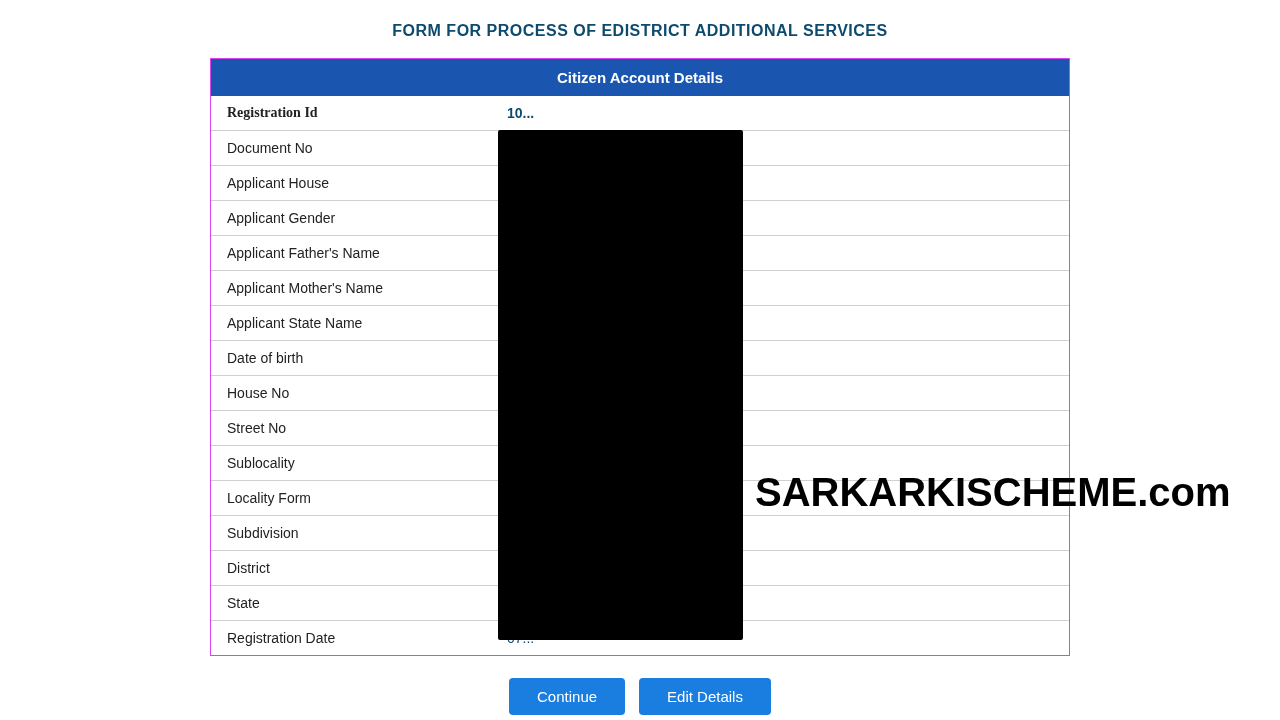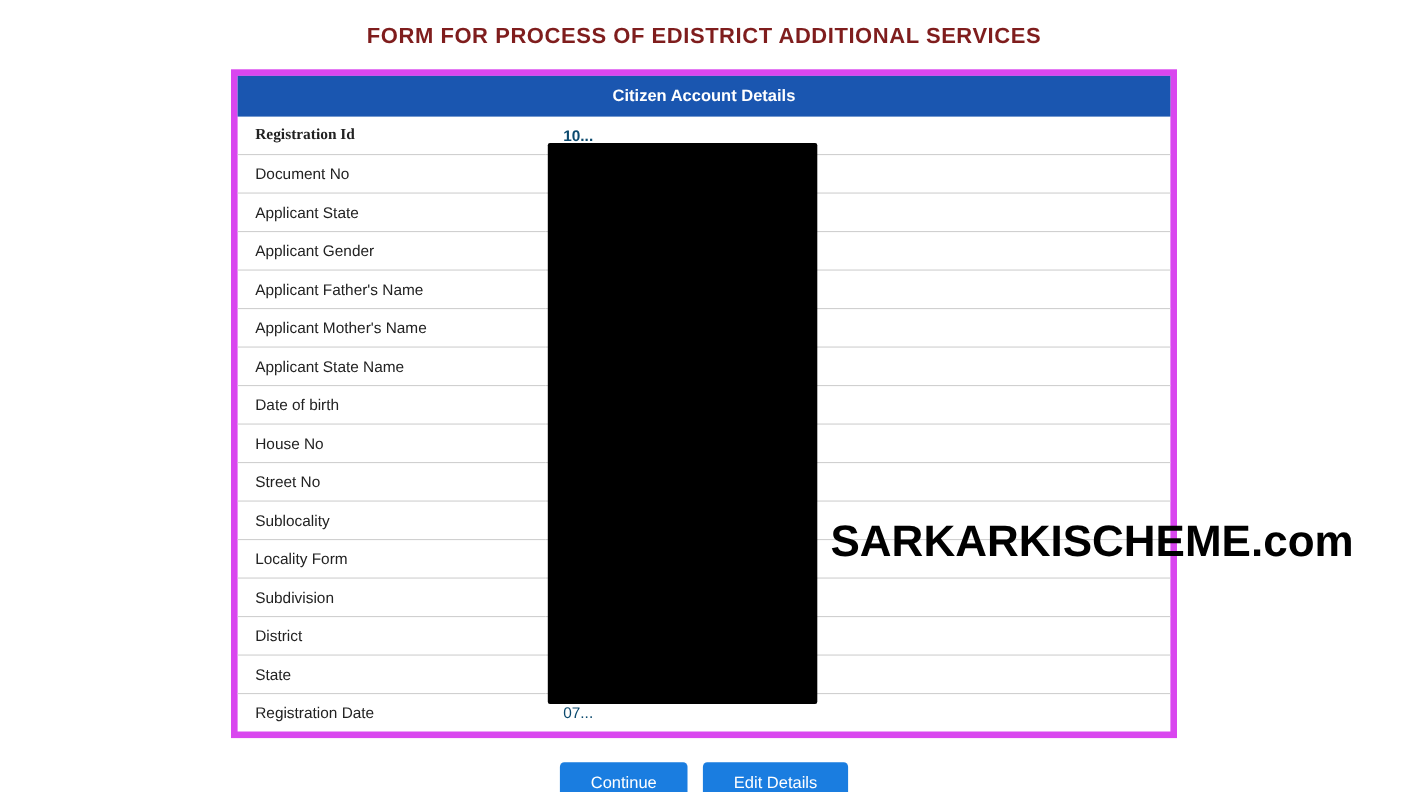--- a/index.html
+++ b/index.html
@@ -14,36 +14,36 @@
       background: #ffffff;
       font-family: Arial, sans-serif;
       font-size: 14px;
       overflow: hidden;
       position: relative;
     }
 
     .page-title {
       text-align: center;
       padding: 22px 0 18px;
-      font-size: 20px;
+      font-size: 16px;
       font-weight: bold;
-      color: #7f1d1d;
+      color: #0c4a6e;
       letter-spacing: 0.5px;
       text-transform: capitalize;
     }
 
     .page-title span {
       text-transform: uppercase;
       font-variant: small-caps;
     }
 
     .table-container {
       margin: 0 auto;
       width: 860px;
-      border: 6px solid #d946ef;
+      border: 1px solid #d946ef;
     }
 
     .table-header {
       background-color: #1a56b0;
       color: #ffffff;
       text-align: center;
       padding: 10px;
       font-size: 15px;
       font-weight: bold;
     }
@@ -142,21 +142,21 @@
     <tbody id="table-body">
         <tr>
           <td style="font-weight: bold; font-family: Liberation Serif, serif;">Registration Id</td>
           <td style="font-weight: bold;">10...</td>
         </tr>
         <tr>
           <td>Document No</td>
           <td>***</td>
         </tr>
         <tr>
-          <td>Applicant State</td>
+          <td>Applicant House</td>
           <td>RU...</td>
         </tr>
         <tr>
           <td>Applicant Gender</td>
           <td>F</td>
         </tr>
         <tr>
           <td>Applicant Father's Name</td>
           <td>GL...</td>
         </tr>

